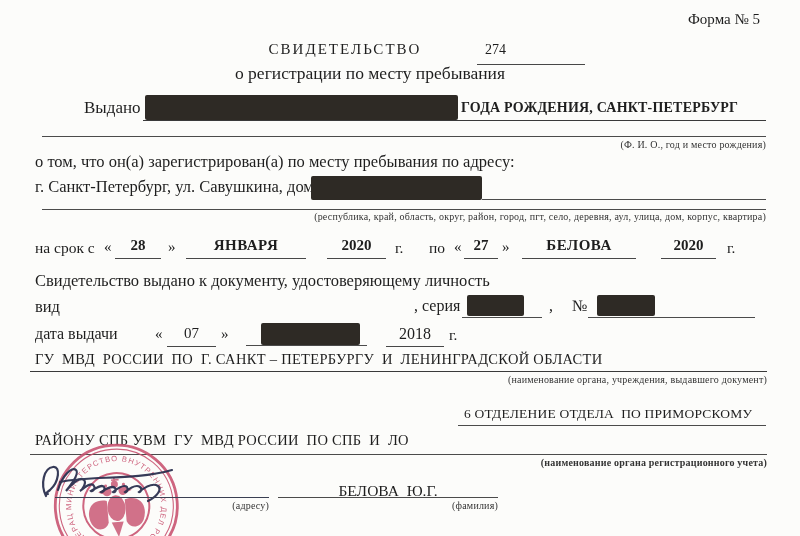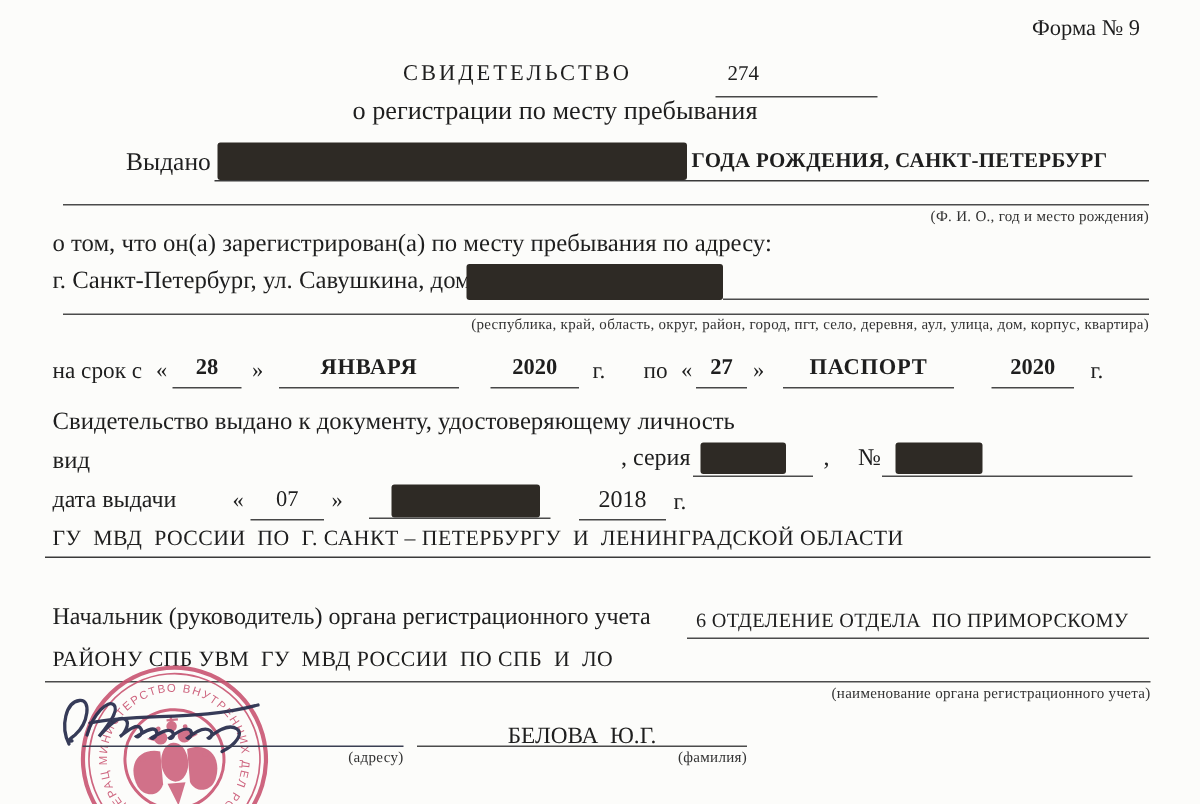--- a/index.html
+++ b/index.html
@@ -19,21 +19,21 @@
   .pre{white-space:pre;}
   .foot{z-index:3;}
   .stamp{position:absolute;left:44px;top:440px;z-index:1;transform:rotate(-5deg);opacity:.88;}
   .sig{position:absolute;left:36px;top:458px;z-index:2;}
 </style>
 </head>
 <body>
 
 <div class="paper">
 
-  <div class="abs" style="right:40px;top:11px;font-size:15px;">Форма № 9</div>
+  <div class="abs" style="right:40px;top:11px;font-size:15px;">Форма № 5</div>
 
   <div class="abs" style="left:180px;top:41px;width:330px;text-align:center;font-size:15px;letter-spacing:2px;">СВИДЕТЕЛЬСТВО</div>
   <div class="cell" style="left:477px;top:42px;width:100px;height:22px;text-align:left;padding-left:8px;font-size:14px;">274</div>
   <div class="abs" style="left:170px;top:63px;width:400px;text-align:center;font-size:17.5px;">о регистрации по месту пребывания</div>
 
   <div class="abs" style="left:84px;top:98px;font-size:17px;">Выдано</div>
   <div class="redact" style="left:145px;top:95px;width:313px;height:25px;"></div>
   <div class="abs b pre" style="left:461px;top:100px;font-size:14px;letter-spacing:.2px;">ГОДА РОЖДЕНИЯ, САНКТ-ПЕТЕРБУРГ</div>
   <div class="hline th" style="left:143px;top:120px;width:623px;"></div>
   <div class="hline" style="left:42px;top:136px;width:724px;"></div>
@@ -50,21 +50,21 @@
   <div class="abs" style="left:104px;top:239px;font-size:15px;">«</div>
   <div class="cell b" style="left:115px;top:237px;width:46px;height:21px;font-size:15px;">28</div>
   <div class="abs" style="left:168px;top:239px;font-size:15px;">»</div>
   <div class="cell b" style="left:186px;top:237px;width:120px;height:21px;font-size:15px;letter-spacing:.5px;">ЯНВАРЯ</div>
   <div class="cell b" style="left:327px;top:237px;width:59px;height:21px;font-size:15px;">2020</div>
   <div class="abs" style="left:395px;top:239px;font-size:15.5px;">г.</div>
   <div class="abs" style="left:429px;top:239px;font-size:15.5px;">по</div>
   <div class="abs" style="left:454px;top:239px;font-size:15px;">«</div>
   <div class="cell b" style="left:464px;top:237px;width:34px;height:21px;font-size:15px;">27</div>
   <div class="abs" style="left:502px;top:239px;font-size:15px;">»</div>
-  <div class="cell b" style="left:522px;top:237px;width:114px;height:21px;font-size:15px;letter-spacing:.5px;">ПАСПОРТ</div>
+  <div class="cell b" style="left:522px;top:237px;width:114px;height:21px;font-size:15px;letter-spacing:.5px;">БЕЛОВА</div>
   <div class="cell b" style="left:661px;top:237px;width:55px;height:21px;font-size:15px;">2020</div>
   <div class="abs" style="left:727px;top:239px;font-size:15.5px;">г.</div>
 
   <div class="abs" style="left:35px;top:271px;font-size:16.5px;">Свидетельство выдано к документу, удостоверяющему личность</div>
   <div class="abs" style="left:35px;top:297px;font-size:16.5px;">вид</div>
   <div class="abs" style="left:414px;top:297px;font-size:16px;">, серия</div>
   <div class="redact" style="left:467px;top:295px;width:57px;height:21px;"></div>
   <div class="hline" style="left:462px;top:317px;width:80px;"></div>
   <div class="abs" style="left:549px;top:297px;font-size:16px;">,</div>
   <div class="abs" style="left:572px;top:297px;font-size:16px;">№</div>
@@ -75,27 +75,27 @@
   <div class="abs" style="left:155px;top:326px;font-size:15px;">«</div>
   <div class="cell" style="left:167px;top:325px;width:49px;height:21px;font-size:15px;">07</div>
   <div class="abs" style="left:221px;top:326px;font-size:15px;">»</div>
   <div class="redact" style="left:261px;top:323px;width:99px;height:22px;"></div>
   <div class="hline" style="left:246px;top:345px;width:121px;"></div>
   <div class="cell" style="left:386px;top:325px;width:58px;height:21px;font-size:16px;">2018</div>
   <div class="abs" style="left:449px;top:326px;font-size:15.5px;">г.</div>
 
   <div class="abs pre" style="left:35px;top:351px;font-size:14.5px;letter-spacing:.3px;">ГУ  МВД  РОССИИ  ПО  Г. САНКТ – ПЕТЕРБУРГУ  И  ЛЕНИНГРАДСКОЙ ОБЛАСТИ</div>
   <div class="hline th" style="left:30px;top:371px;width:737px;"></div>
+  <div class="cap" style="left:30px;top:374px;width:737px;">(наименование органа, учреждения, выдавшего документ)</div>
 
-  <div class="abs" style="left:35px;top:403px;font-size:16px;">Начальник (руководитель) органа регистрационного учета</div>
   <div class="abs pre" style="left:464px;top:406px;font-size:13.5px;letter-spacing:.2px;">6 ОТДЕЛЕНИЕ ОТДЕЛА  ПО ПРИМОРСКОМУ</div>
   <div class="hline" style="left:458px;top:425px;width:308px;"></div>
   <div class="abs pre" style="left:35px;top:432px;font-size:14.5px;letter-spacing:.3px;">РАЙОНУ СПБ УВМ  ГУ  МВД РОССИИ  ПО СПБ  И  ЛО</div>
   <div class="hline" style="left:30px;top:454px;width:737px;"></div>
-  <div class="cap" style="left:30px;top:457px;width:737px;">(наименование органа регистрационного учета)</div>
+  <div class="cap" style="left:30px;top:457px;width:737px;font-weight:bold;">(наименование органа регистрационного учета)</div>
 
   <svg class="stamp" width="148" height="148" viewBox="0 0 148 148">
     <g stroke="#c8516f" fill="none">
       <circle cx="73" cy="66" r="61" stroke-width="2.8"></circle>
       <circle cx="73" cy="66" r="57" stroke-width="1.1"></circle>
       <circle cx="73" cy="66" r="33" stroke-width="2"></circle>
     </g>
     <defs>
       <path id="ringPath" d="M 28,66 A 45,45 0 1 1 118,66 A 45,45 0 1 1 28,66"></path>
       <path id="codePath" d="M 32,66 A 41,41 0 0 0 114,66"></path>

